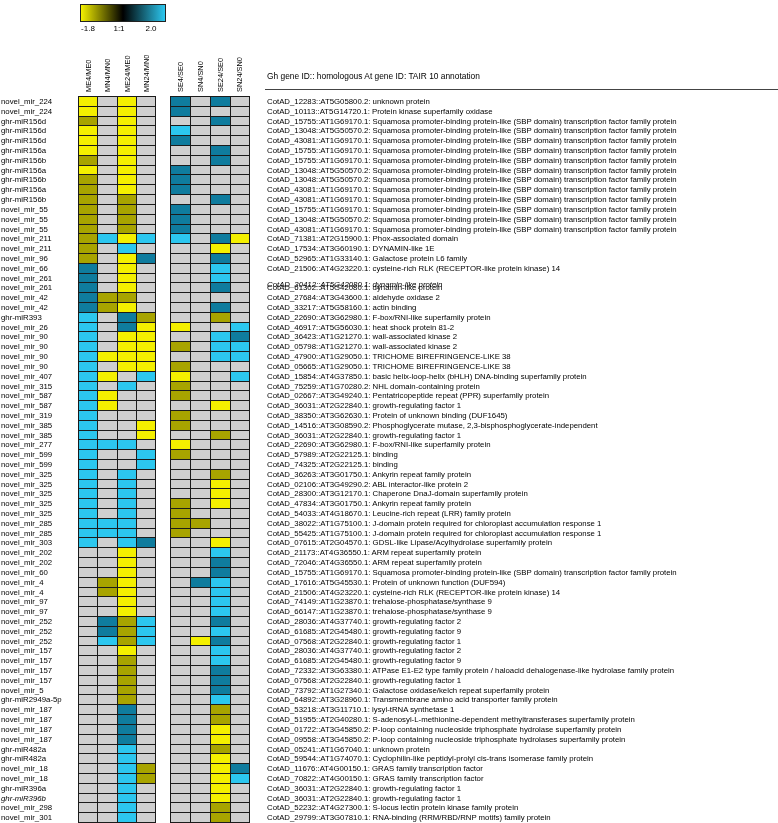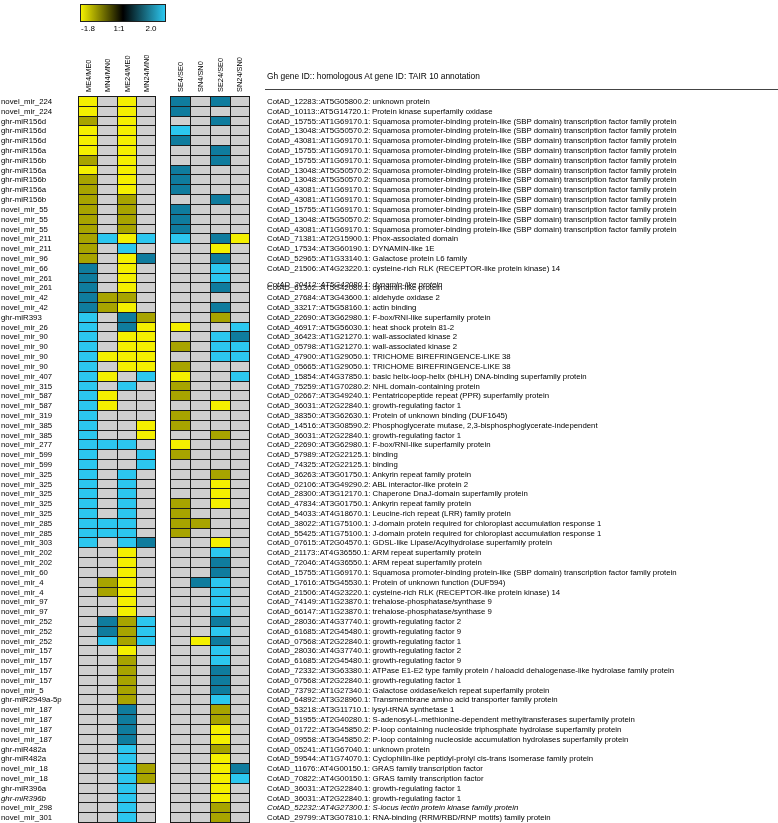--- a/index.html
+++ b/index.html
@@ -692,21 +692,21 @@
     <div class="abs gene-annotation" style="top: 725px;">CotAD_01722::AT3G45850.2: P-loop containing nucleoside triphosphate hydrolase superfamily protein</div>
     <div class="abs row-label" style="top: 735px;">novel_mir_187</div>
     <div class="abs heatmap-cell" style="left: 78px; top: 734px; width: 20px; height: 11px; background: rgb(207, 207, 207);"></div>
     <div class="abs heatmap-cell" style="left: 97px; top: 734px; width: 21px; height: 11px; background: rgb(207, 207, 207);"></div>
     <div class="abs heatmap-cell" style="left: 117px; top: 734px; width: 20px; height: 11px; background: rgb(15, 124, 158);"></div>
     <div class="abs heatmap-cell" style="left: 136px; top: 734px; width: 20px; height: 11px; background: rgb(207, 207, 207);"></div>
     <div class="abs heatmap-cell" style="left: 170px; top: 734px; width: 21px; height: 11px; background: rgb(207, 207, 207);"></div>
     <div class="abs heatmap-cell" style="left: 190px; top: 734px; width: 21px; height: 11px; background: rgb(207, 207, 207);"></div>
     <div class="abs heatmap-cell" style="left: 210px; top: 734px; width: 21px; height: 11px; background: rgb(244, 240, 0);"></div>
     <div class="abs heatmap-cell" style="left: 230px; top: 734px; width: 20px; height: 11px; background: rgb(207, 207, 207);"></div>
-    <div class="abs gene-annotation" style="top: 735px;">CotAD_09558::AT3G45850.2: P-loop containing nucleoside accumulation hydrolases superfamily protein</div>
+    <div class="abs gene-annotation" style="top: 735px;">CotAD_09558::AT3G45850.2: P-loop containing nucleoside triphosphate hydrolases superfamily protein</div>
     <div class="abs row-label" style="top: 745px;">ghr-miR482a</div>
     <div class="abs heatmap-cell" style="left: 78px; top: 744px; width: 20px; height: 10px; background: rgb(207, 207, 207);"></div>
     <div class="abs heatmap-cell" style="left: 97px; top: 744px; width: 21px; height: 10px; background: rgb(207, 207, 207);"></div>
     <div class="abs heatmap-cell" style="left: 117px; top: 744px; width: 20px; height: 10px; background: rgb(44, 199, 239);"></div>
     <div class="abs heatmap-cell" style="left: 136px; top: 744px; width: 20px; height: 10px; background: rgb(207, 207, 207);"></div>
     <div class="abs heatmap-cell" style="left: 170px; top: 744px; width: 21px; height: 10px; background: rgb(207, 207, 207);"></div>
     <div class="abs heatmap-cell" style="left: 190px; top: 744px; width: 21px; height: 10px; background: rgb(207, 207, 207);"></div>
     <div class="abs heatmap-cell" style="left: 210px; top: 744px; width: 21px; height: 10px; background: rgb(168, 164, 0);"></div>
     <div class="abs heatmap-cell" style="left: 230px; top: 744px; width: 20px; height: 10px; background: rgb(207, 207, 207);"></div>
     <div class="abs gene-annotation" style="top: 745px;">CotAD_05241::AT1G67040.1: unknown protein</div>
@@ -762,21 +762,21 @@
     <div class="abs gene-annotation" style="top: 794px;">CotAD_36031::AT2G22840.1: growth-regulating factor 1</div>
     <div class="abs row-label" style="top: 803px;">novel_mir_298</div>
     <div class="abs heatmap-cell" style="left: 78px; top: 802px; width: 20px; height: 11px; background: rgb(207, 207, 207);"></div>
     <div class="abs heatmap-cell" style="left: 97px; top: 802px; width: 21px; height: 11px; background: rgb(207, 207, 207);"></div>
     <div class="abs heatmap-cell" style="left: 117px; top: 802px; width: 20px; height: 11px; background: rgb(44, 199, 239);"></div>
     <div class="abs heatmap-cell" style="left: 136px; top: 802px; width: 20px; height: 11px; background: rgb(207, 207, 207);"></div>
     <div class="abs heatmap-cell" style="left: 170px; top: 802px; width: 21px; height: 11px; background: rgb(207, 207, 207);"></div>
     <div class="abs heatmap-cell" style="left: 190px; top: 802px; width: 21px; height: 11px; background: rgb(207, 207, 207);"></div>
     <div class="abs heatmap-cell" style="left: 210px; top: 802px; width: 21px; height: 11px; background: rgb(168, 164, 0);"></div>
     <div class="abs heatmap-cell" style="left: 230px; top: 802px; width: 20px; height: 11px; background: rgb(207, 207, 207);"></div>
-    <div class="abs gene-annotation" style="top: 803px; font-style: italic;">CotAD_52232::AT4G27300.1: S-locus lectin protein kinase family protein</div>
+    <div class="abs gene-annotation" style="top: 803px;">CotAD_52232::AT4G27300.1: S-locus lectin protein kinase family protein</div>
     <div class="abs row-label" style="top: 813px;">novel_mir_301</div>
     <div class="abs heatmap-cell" style="left: 78px; top: 812px; width: 20px; height: 11px; background: rgb(207, 207, 207);"></div>
     <div class="abs heatmap-cell" style="left: 97px; top: 812px; width: 21px; height: 11px; background: rgb(207, 207, 207);"></div>
     <div class="abs heatmap-cell" style="left: 117px; top: 812px; width: 20px; height: 11px; background: rgb(44, 199, 239);"></div>
     <div class="abs heatmap-cell" style="left: 136px; top: 812px; width: 20px; height: 11px; background: rgb(207, 207, 207);"></div>
     <div class="abs heatmap-cell" style="left: 170px; top: 812px; width: 21px; height: 11px; background: rgb(207, 207, 207);"></div>
     <div class="abs heatmap-cell" style="left: 190px; top: 812px; width: 21px; height: 11px; background: rgb(207, 207, 207);"></div>
     <div class="abs heatmap-cell" style="left: 210px; top: 812px; width: 21px; height: 11px; background: rgb(168, 164, 0);"></div>
     <div class="abs heatmap-cell" style="left: 230px; top: 812px; width: 20px; height: 11px; background: rgb(207, 207, 207);"></div>
     <div class="abs gene-annotation" style="top: 813px;">CotAD_29799::AT3G07810.1: RNA-binding (RRM/RBD/RNP motifs) family protein</div>

